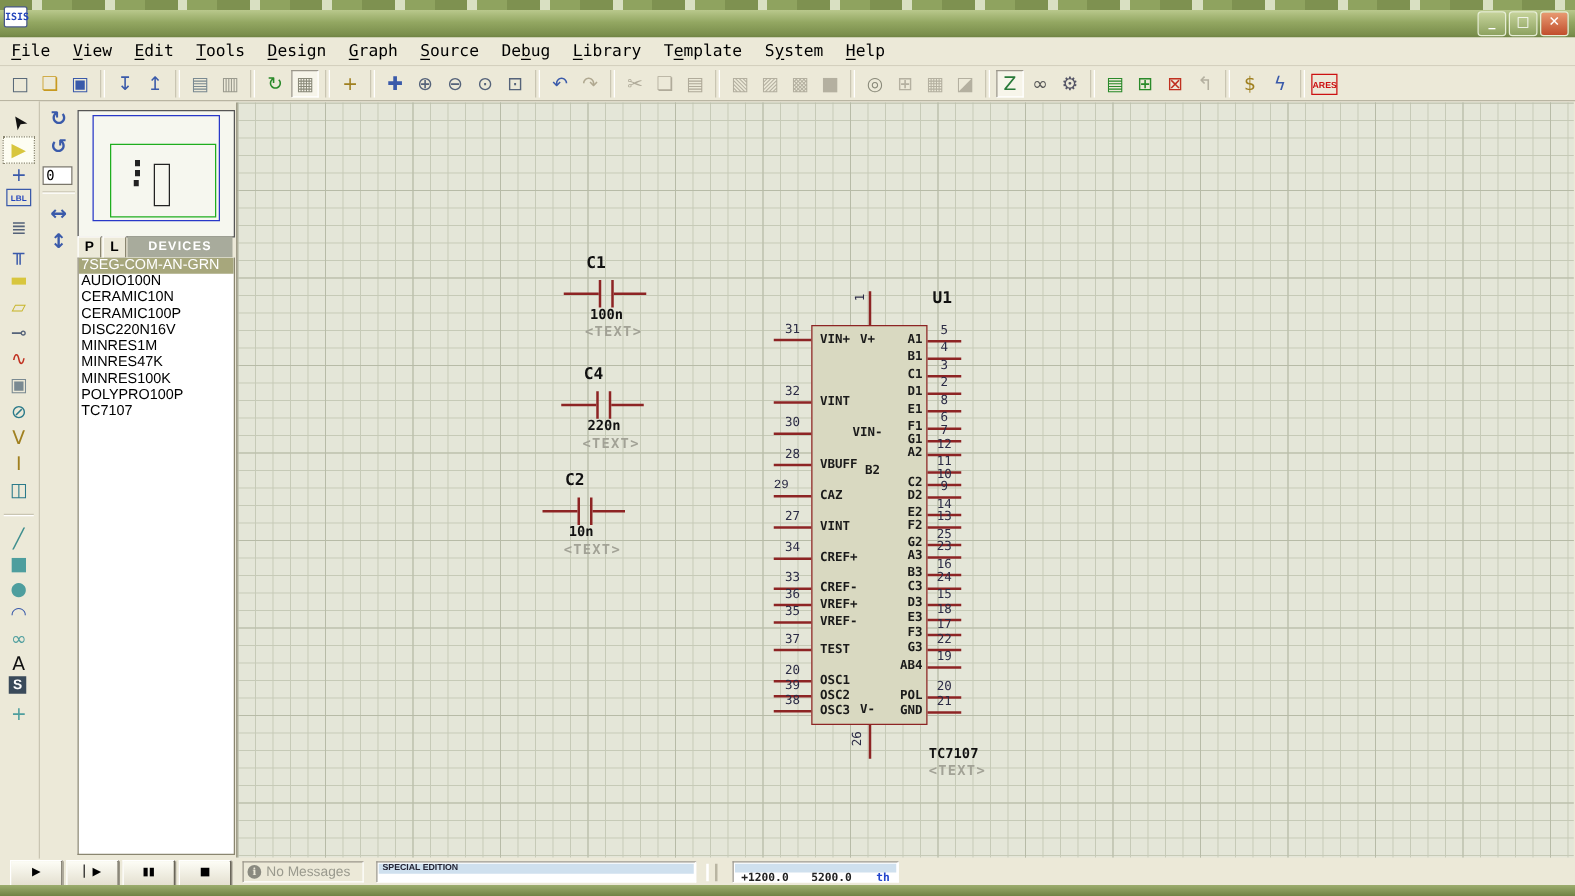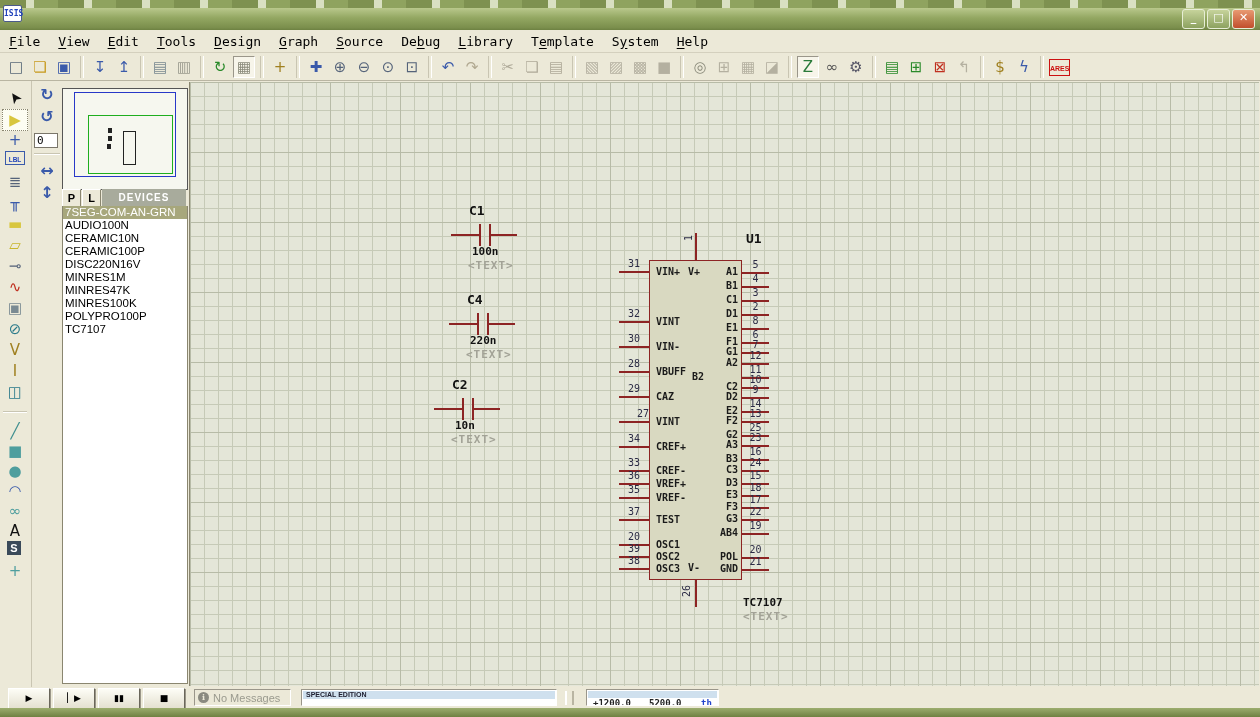--- a/index.html
+++ b/index.html
@@ -293,29 +293,29 @@
       <div class="val-label" style="left: 265px; top: 338px;">10n</div>
       <div class="text-label" style="left: 261px; top: 352px;">&lt;TEXT&gt;</div>
       <div class="wire" style="left: 429px; top: 189px; width: 30px; height: 2px;"></div>
       <div class="pin-num" style="left: 429px; top: 177px; width: 30px; text-align: center;">31</div>
       <div class="pin-name" style="left: 466px; top: 184px;">VIN+</div>
       <div class="wire" style="left: 429px; top: 239px; width: 30px; height: 2px;"></div>
       <div class="pin-num" style="left: 429px; top: 227px; width: 30px; text-align: center;">32</div>
       <div class="pin-name" style="left: 466px; top: 234px;">VINT</div>
       <div class="wire" style="left: 429px; top: 264px; width: 30px; height: 2px;"></div>
       <div class="pin-num" style="left: 429px; top: 252px; width: 30px; text-align: center;">30</div>
-      <div class="pin-name" style="left: 466px; top: 259px;">VIN-</div>
+      <div class="pin-name" style="left: 492px; top: 259px;">VIN-</div>
       <div class="wire" style="left: 429px; top: 289px; width: 30px; height: 2px;"></div>
       <div class="pin-num" style="left: 429px; top: 277px; width: 30px; text-align: center;">28</div>
       <div class="pin-name" style="left: 466px; top: 284px;">VBUFF</div>
       <div class="wire" style="left: 429px; top: 314px; width: 30px; height: 2px;"></div>
-      <div class="pin-num" style="left: 429px; top: 302px; width: 30px; text-align: center;">29</div>
+      <div class="pin-num" style="left: 429px; top: 302px; width: 30px; text-align: left; font-family: Liberation Mono, monospace;">29</div>
       <div class="pin-name" style="left: 466px; top: 309px;">CAZ</div>
       <div class="wire" style="left: 429px; top: 339px; width: 30px; height: 2px;"></div>
-      <div class="pin-num" style="left: 429px; top: 327px; width: 30px; text-align: right;">27</div>
+      <div class="pin-num" style="left: 429px; top: 327px; width: 30px; text-align: center;">27</div>
       <div class="pin-name" style="left: 466px; top: 334px;">VINT</div>
       <div class="wire" style="left: 429px; top: 364px; width: 30px; height: 2px;"></div>
       <div class="pin-num" style="left: 429px; top: 352px; width: 30px; text-align: center;">34</div>
       <div class="pin-name" style="left: 466px; top: 359px;">CREF+</div>
       <div class="wire" style="left: 429px; top: 388px; width: 30px; height: 2px;"></div>
       <div class="pin-num" style="left: 429px; top: 376px; width: 30px; text-align: center;">33</div>
       <div class="pin-name" style="left: 466px; top: 383px;">CREF-</div>
       <div class="wire" style="left: 429px; top: 401px; width: 30px; height: 2px;"></div>
       <div class="pin-num" style="left: 429px; top: 389px; width: 30px; text-align: center;">36</div>
       <div class="pin-name" style="left: 466px; top: 396px;">VREF+</div>

